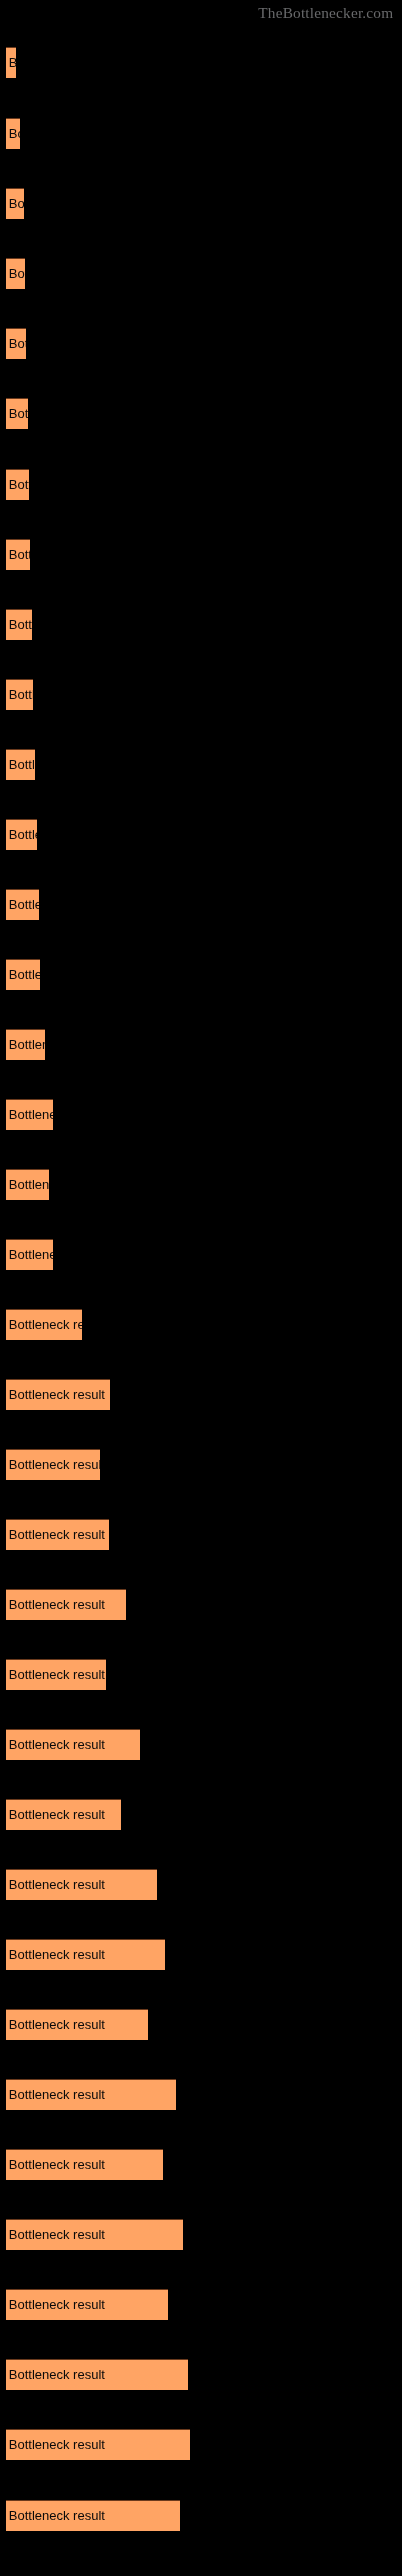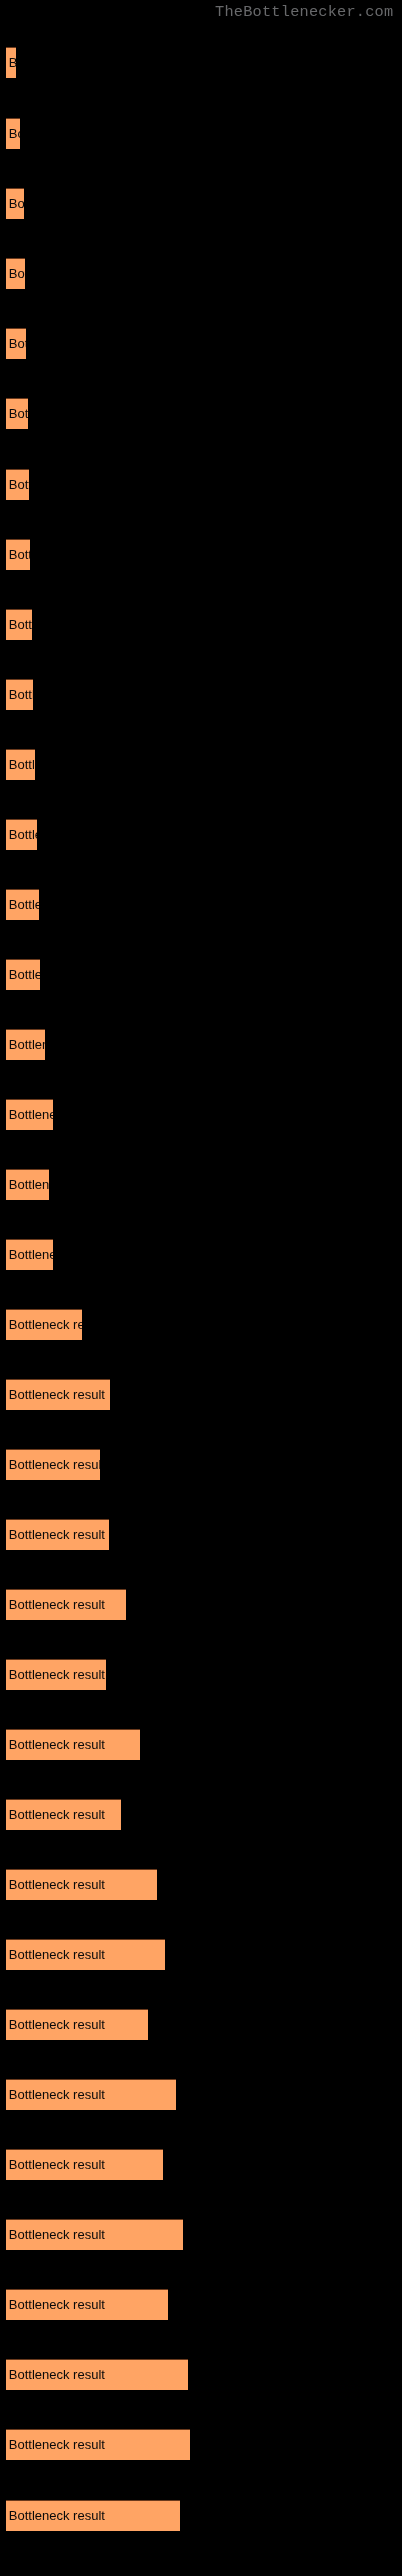--- a/index.html
+++ b/index.html
@@ -21,21 +21,21 @@
     top: 0;
     width: 403px;
     height: 2576px;
     background: #000000;
   }
 
   .watermark {
     position: absolute;
     right: 9.7px;
     top: 1.6px;
-    font-family: Liberation Mono, monospace;
+    font-family: Liberation Serif, serif;
     font-size: 15.3px;
     letter-spacing: 0.2px;
     color: #68696b;
     white-space: nowrap;
     line-height: 21px;
   }
 
   .bars-layer {
     position: absolute;
     left: 0;

